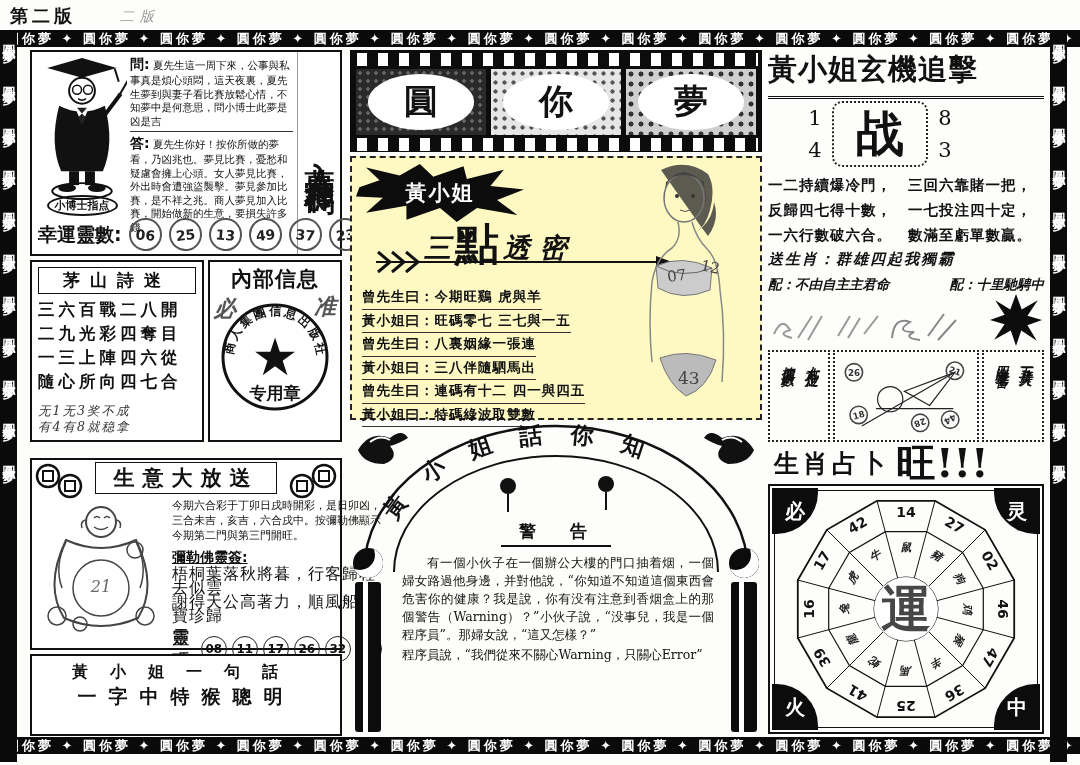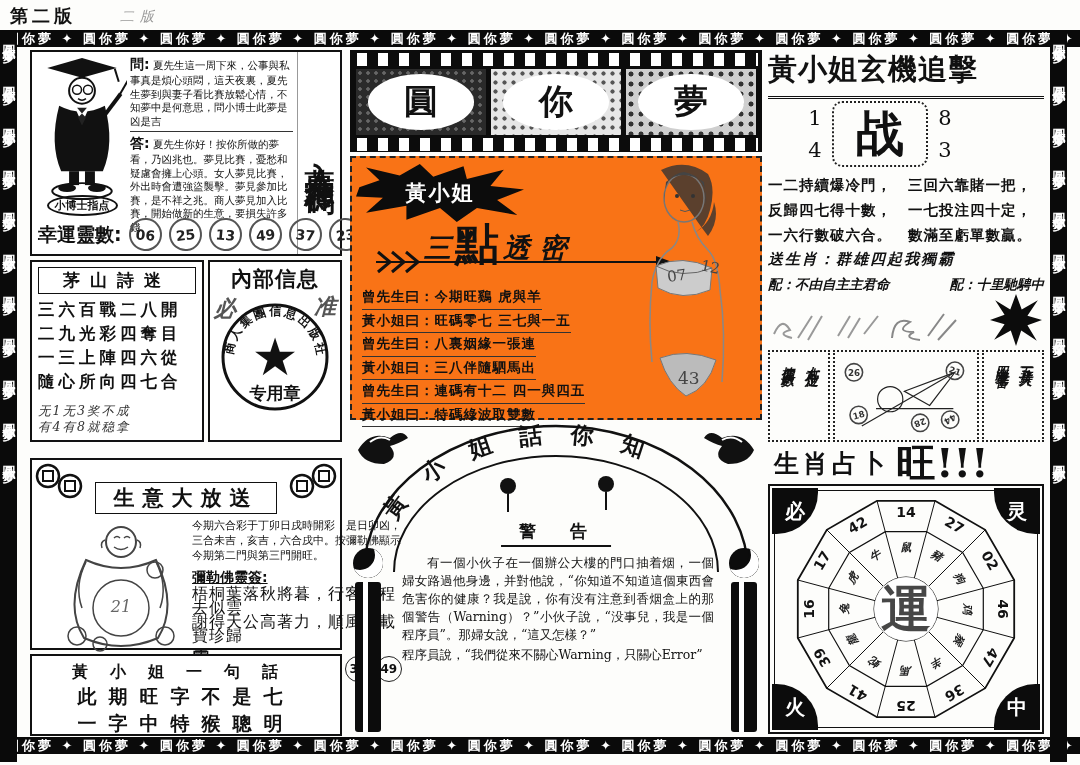--- a/index.html
+++ b/index.html
@@ -40,21 +40,21 @@
   #maoshan-title{border:1px solid #111;text-align:center;font:700 17px "DejaVu Serif",serif;letter-spacing:10px;padding:1px 0;margin-bottom:4px;}
   .poem-line{font:700 16.5px "DejaVu Serif",serif;letter-spacing:4px;line-height:24px;white-space:nowrap;}
   .note-line{font:italic 12.5px "DejaVu Serif",serif;color:#333;letter-spacing:2px;line-height:16px;}
   #maoshan-note{margin-top:auto;}
   #internal{flex:1;position:relative;padding:3px;}
   #internal-title{font:900 21px "DejaVu Sans",sans-serif;text-align:center;letter-spacing:1px;}
   .hand-char{position:absolute;font:italic 700 22px "DejaVu Serif",serif;color:#555;}
   #hand-left{left:4px;top:32px;} #hand-right{right:4px;top:30px;}
   #stamp-wrap{display:flex;justify-content:center;margin-top:4px;}
   
-  #promo{position:absolute;left:0;top:408px;width:312px;height:192px;position:absolute;padding:20px;}
+  #promo{position:absolute;left:0;top:408px;width:312px;height:192px;position:absolute;padding:0;}
   #promo-title{width:180px;margin:2px auto 2px;border:1px solid #111;text-align:center;font:900 21px "DejaVu Serif",serif;letter-spacing:8px;padding:1px 0;background:#fff;position:relative;z-index:2;}
   #promo-body{display:flex;}
   #buddha-col{width:140px;flex:0 0 auto;}
   #promo-text{flex:1;font-size:11px;line-height:15px;padding:2px 4px 0 0;}
   #sign-title{font:900 14px "DejaVu Sans",sans-serif;text-decoration:underline;margin-top:6px;}
   .sign-line{font-size:16px;line-height:14px;letter-spacing:1px;}
   #code-row{display:flex;align-items:center;gap:5px;margin-top:3px;}
   #code-label{font:900 17px "DejaVu Sans",sans-serif;}
   .code-circle{width:24px;height:24px;border:1.5px solid #222;border-radius:50%;display:flex;align-items:center;justify-content:center;font:700 12px "DejaVu Sans",sans-serif;flex:0 0 auto;}
   .coin{position:absolute;z-index:1;}
@@ -66,21 +66,21 @@
   #film{position:absolute;left:0;top:0;width:412px;height:102px;background:#0c0c0c;padding:0;box-sizing:border-box;}
   .sprockets{height:13px;margin:3px 4px;background:repeating-linear-gradient(90deg,#fff 3px 13px,#0c0c0c 13px 24px);}
   #frames{display:flex;gap:5px;padding:0 6px;height:66px;}
   .frame{flex:1;display:flex;align-items:center;justify-content:center;}
   .frame .oval{width:82%;height:56px;border-radius:50%;background:#fff;display:flex;align-items:center;justify-content:center;
     font:900 34px "DejaVu Serif",serif;}
   #frame-1{background-color:#2a2a2a;background-image:radial-gradient(#666 1.5px,transparent 2px);background-size:8px 8px;}
   #frame-2{background-color:#e6e6e6;background-image:radial-gradient(#555 1.8px,transparent 2.4px);background-size:9px 9px;}
   #frame-3{background-color:#cfcfcf;background-image:radial-gradient(#333 2.2px,transparent 2.8px);background-size:10px 10px;}
   
-  #secrets{position:absolute;left:0;top:106px;width:412px;height:264px;border:2px dashed #222;box-sizing:border-box;background:#f97316;}
+  #secrets{position:absolute;left:0;top:106px;width:412px;height:264px;border:2px dashed #222;box-sizing:border-box;background:#fef9c3;}
   #badge{position:absolute;left:4px;top:6px;width:168px;height:58px;background:#0c0c0c;
     clip-path:polygon(2% 40%,14% 28%,6% 6%,26% 20%,38% 0,46% 22%,64% 4%,66% 26%,88% 10%,80% 38%,100% 44%,84% 62%,96% 88%,72% 76%,60% 100%,50% 76%,30% 96%,30% 72%,6% 84%,16% 58%,0 56%);
     display:flex;align-items:center;justify-content:center;color:#fff;font:900 21px "DejaVu Serif",serif;letter-spacing:2px;}
   #arrow-row{position:absolute;left:20px;top:64px;width:300px;height:56px;}
   #arrow-row svg{position:absolute;left:0;top:0;}
   #arrow-text{position:absolute;left:52px;top:0;display:flex;align-items:flex-end;gap:4px;}
   .at-script{font:italic 900 27px "DejaVu Serif",serif;}
   .at-big{font:900 44px "DejaVu Sans",sans-serif;line-height:44px;}
   #dialogues{position:absolute;left:10px;top:128px;width:258px;}
   .dlg{font:700 13.5px "DejaVu Serif",serif;letter-spacing:1px;line-height:21.5px;border-bottom:1px solid #333;display:inline-block;padding-bottom:1px;white-space:nowrap;}
@@ -270,21 +270,20 @@
               <span class="code-circle">26</span>
               <span class="code-circle">32</span>
               <span class="code-circle">49</span>
             </div>
           </div>
         </div>
       </div>
 
       <div id="quote" class="box">
         <div id="quote-title">黃小姐一句話</div>
-        <div class="quote-line">此期旺字不是七</div>
         <div class="quote-line">一字中特猴聰明</div>
       </div>
     </div>
 
     <div id="col-m" class="col">
 
       <div id="film">
         <div class="sprockets"></div>
         <div id="frames">
           <div class="frame" id="frame-1">

